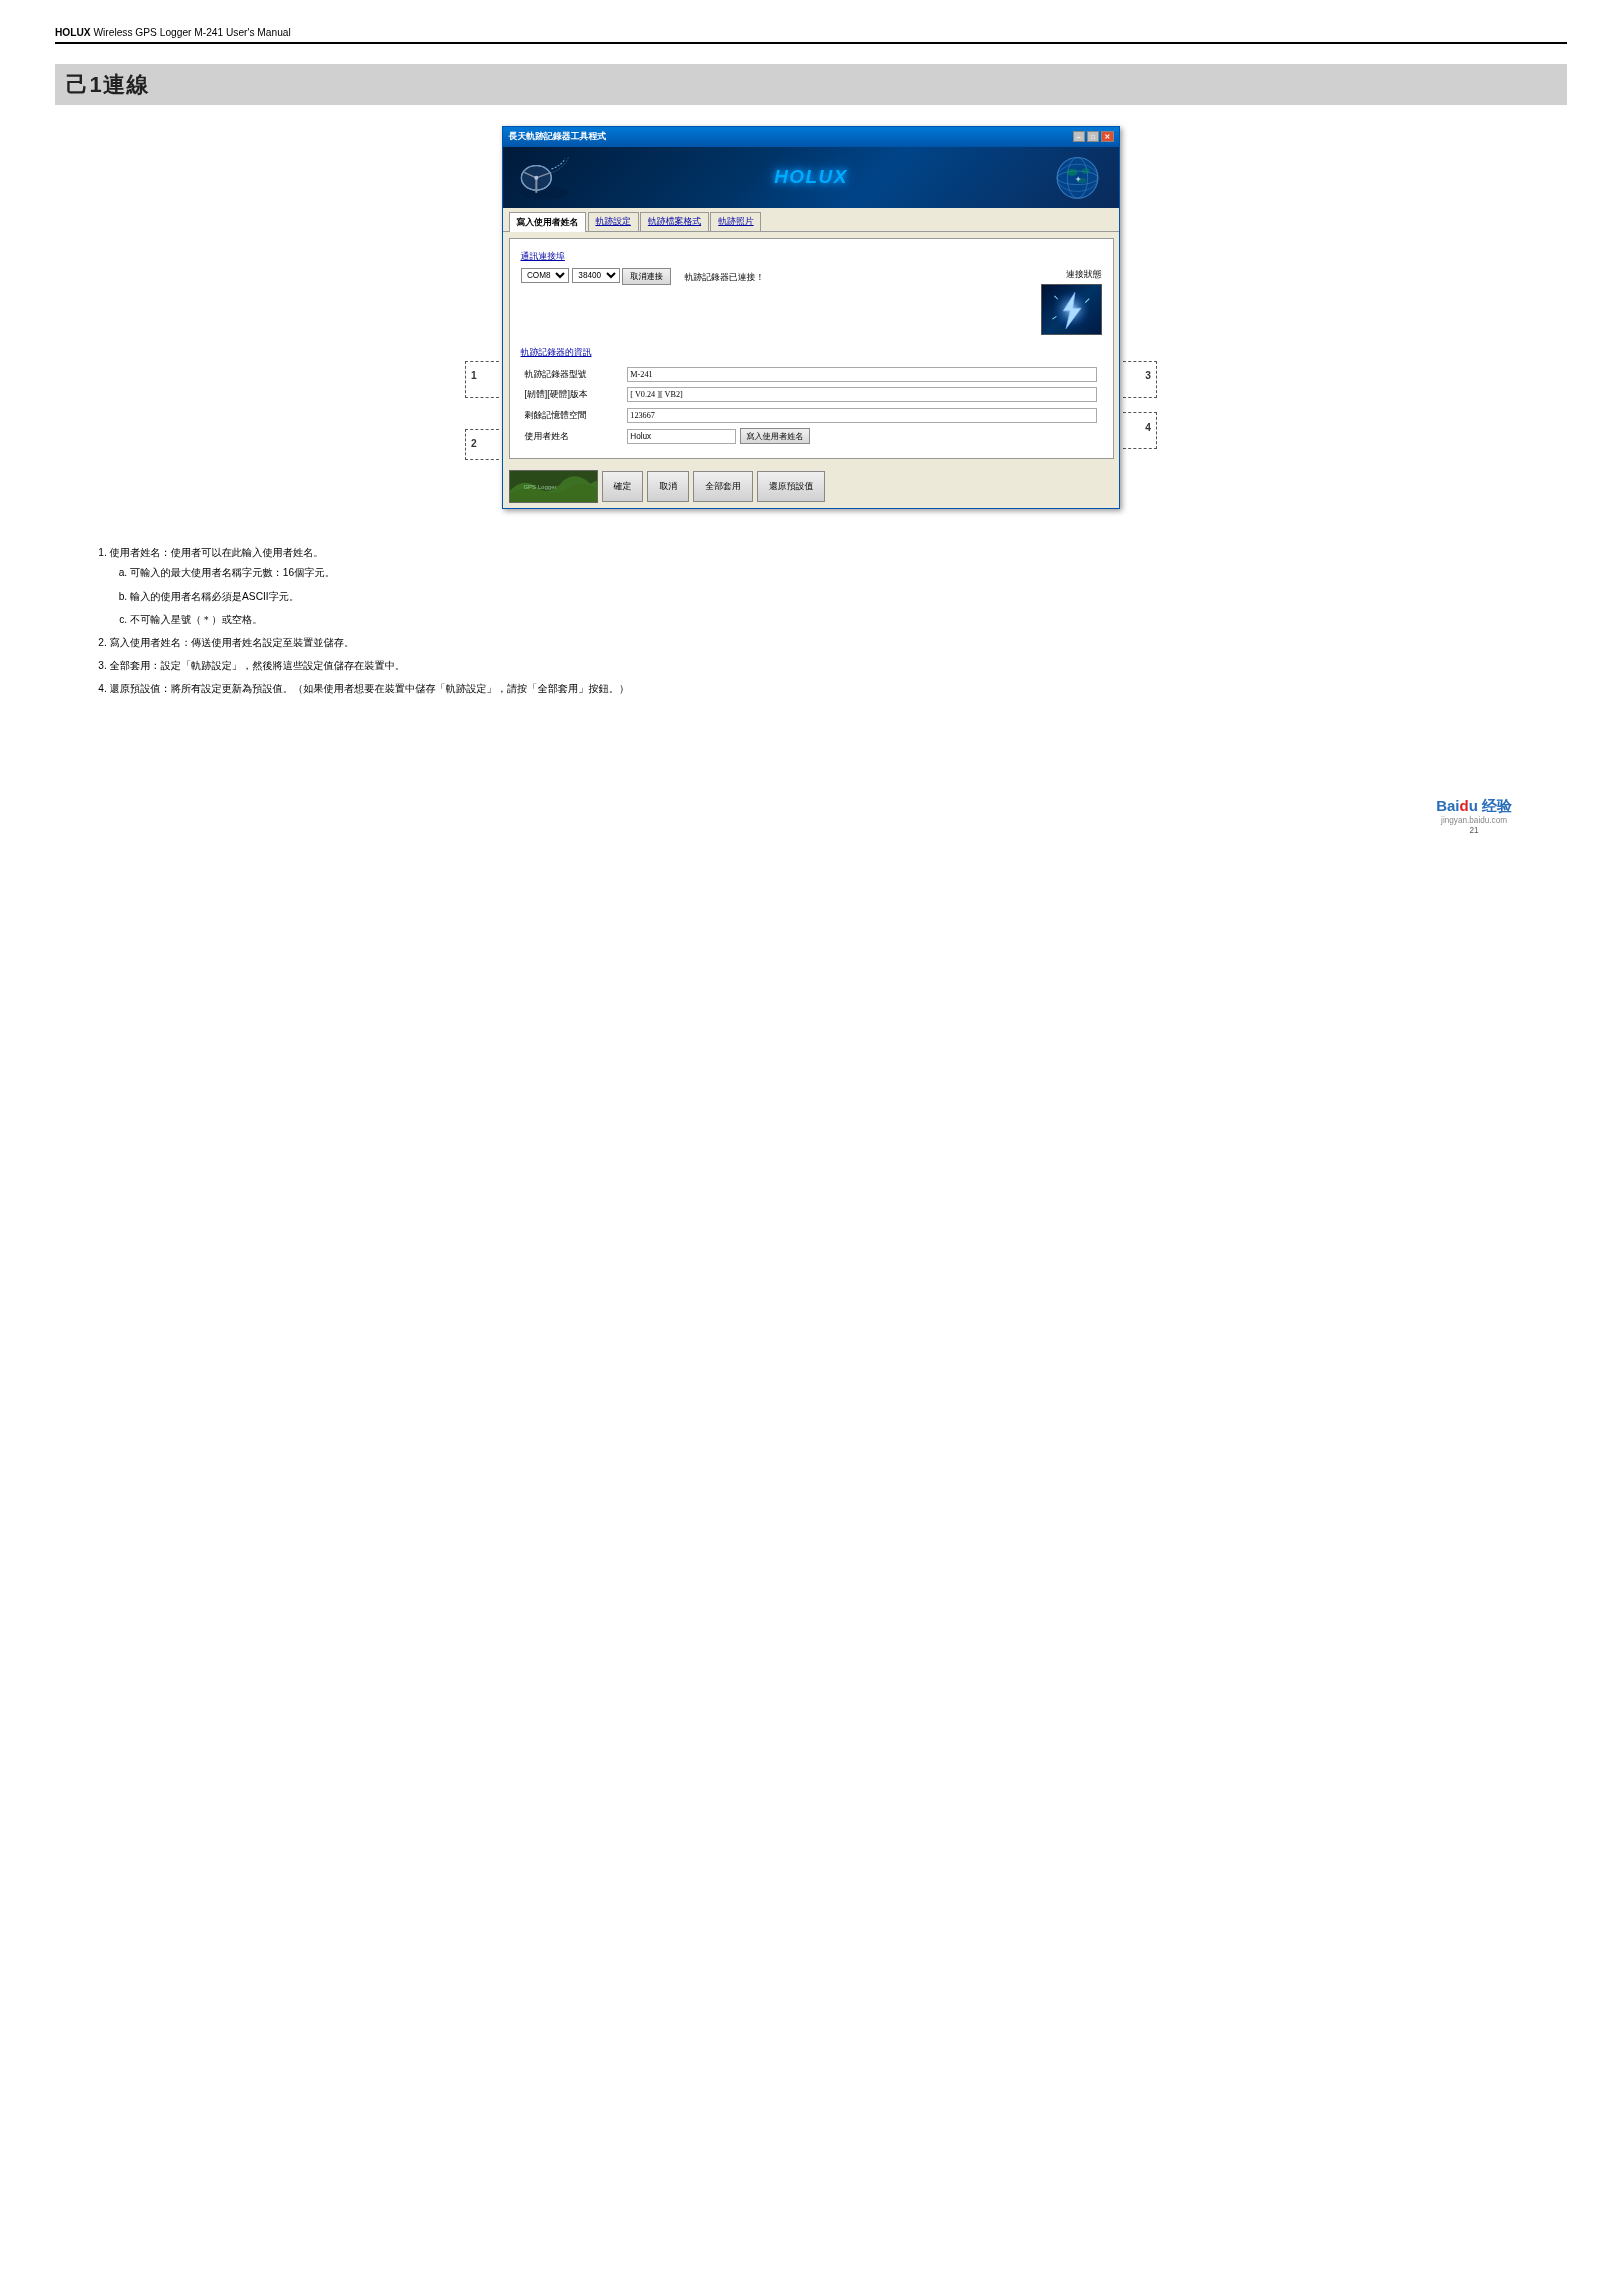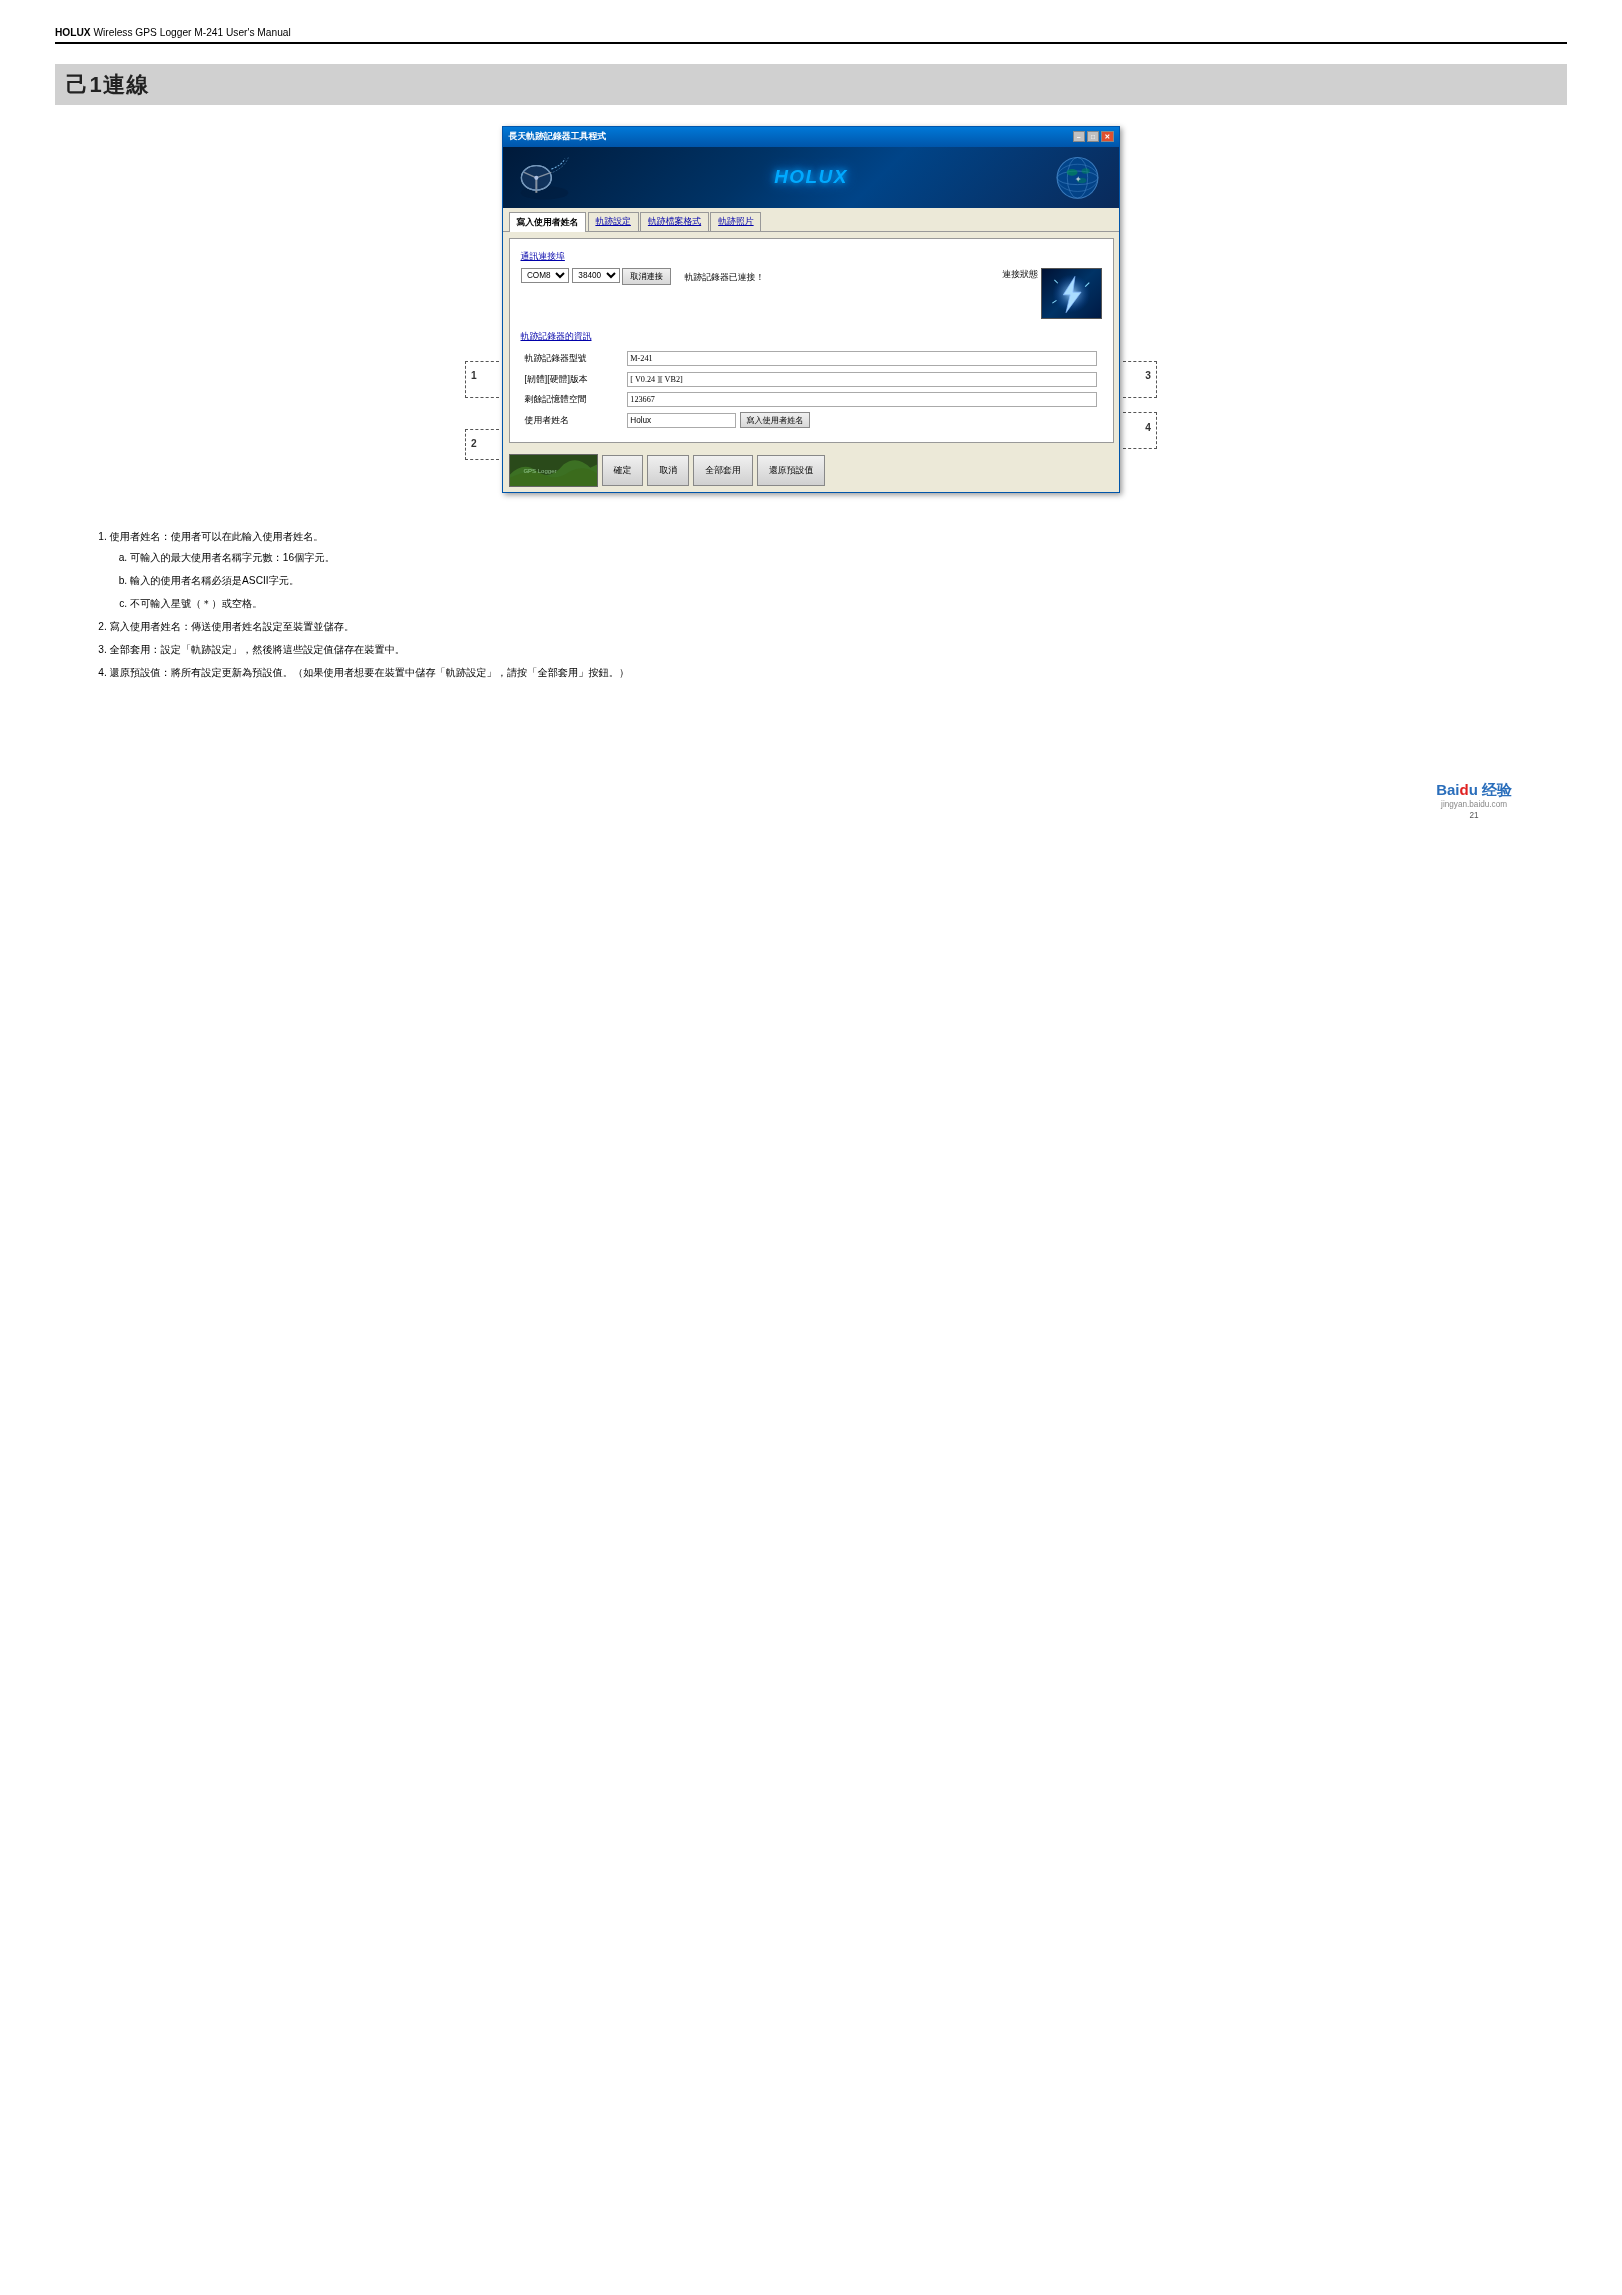--- a/index.html
+++ b/index.html
@@ -463,21 +463,21 @@
               <option>9600</option>
             </select>
           </div>
           <button class="xp-button">取消連接</button>
         </div>
 
         <div style="flex:1; display:flex; flex-direction:column; gap:4.1px;">
           <div style="font-size:8.9px; margin-top:2.7px;">軌跡記錄器已連接！</div>
         </div>
 
-        <div style="display:flex; flex-direction:row; align-items:flex-start; gap:2.7px;">
+        <div style="display:flex; flex-direction:column; align-items:center; gap:2.7px;">
           <div style="font-size:8.9px; text-align:right; width:61px;">連接狀態</div>
 
           <div class="conn-img-box">
             <svg class="lightning" viewBox="0 0 60 60">
               <defs>
                 <radialGradient id="glow" cx="50%" cy="50%" r="50%">
                   <stop offset="0%" stop-color="#aaddff" stop-opacity="0.9"></stop>
                   <stop offset="100%" stop-color="#0044aa" stop-opacity="0"></stop>
                 </radialGradient>
               </defs>

